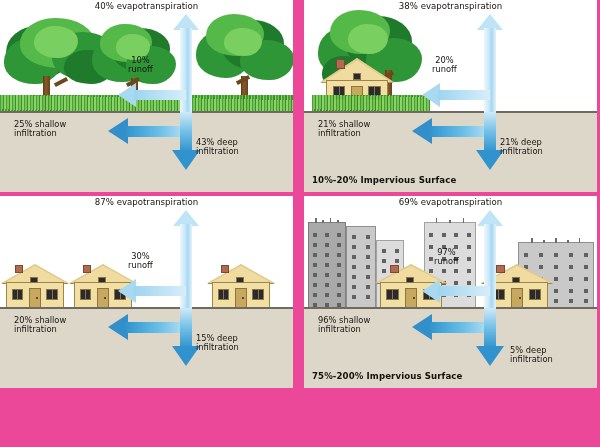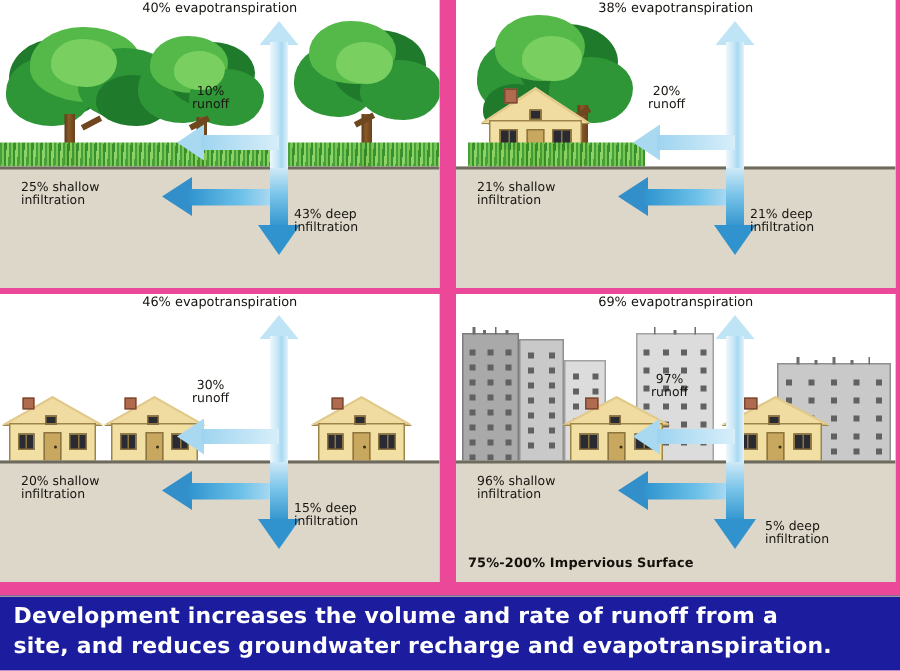--- a/index.html
+++ b/index.html
@@ -314,20 +314,21 @@
     </div>
     <div class="lbl lbl-shallow">
       <div>21% shallow</div>
       <div>infiltration</div>
     </div>
     <div class="lbl lbl-deep">
       <div>21% deep</div>
       <div>infiltration</div>
     </div>
 
+    <div class="panel-caption">10%-20% Impervious Surface</div>
   </div>
 
   <div class="panel" id="p-bl">
     <div class="sky"></div>
 
     <div class="house" style="left:6px;top:68px;width:58px;height:44px;">
       <div class="roof"></div>
         <div class="roofline"></div>
       <div class="chimney"></div>
       <div class="body"></div>
@@ -371,21 +372,21 @@
     </div>
     <div class="arrow-shallow">
       <div class="head"></div>
         <div class="shaft"></div>
     </div>
     <div class="arrow-deep">
       <div class="shaft"></div>
         <div class="head"></div>
     </div>
 
-    <div class="lbl lbl-evap">46% evapotranspiration</div>
+    <div class="lbl lbl-evap">87% evapotranspiration</div>
     <div class="lbl lbl-runoff">
       <div>30%</div>
       <div>runoff</div>
     </div>
     <div class="lbl lbl-shallow">
       <div>20% shallow</div>
       <div>infiltration</div>
     </div>
     <div class="lbl lbl-deep">
       <div>15% deep</div>
@@ -650,18 +651,14 @@
       <div>infiltration</div>
     </div>
     <div class="lbl lbl-deep" style="left:206px;margin-top:12px;">
       <div>5% deep</div>
       <div>infiltration</div>
     </div>
 
     <div class="panel-caption">75%-200% Impervious Surface</div>
   </div>
 
-  <div id="caption">
-    <div class="line l1">Development increases the volume and rate of runoff from a</div>
-    <div class="line l2">site, and reduces groundwater recharge and evapotranspiration.</div>
-  </div>
 
 </div>
 
 </body></html>

